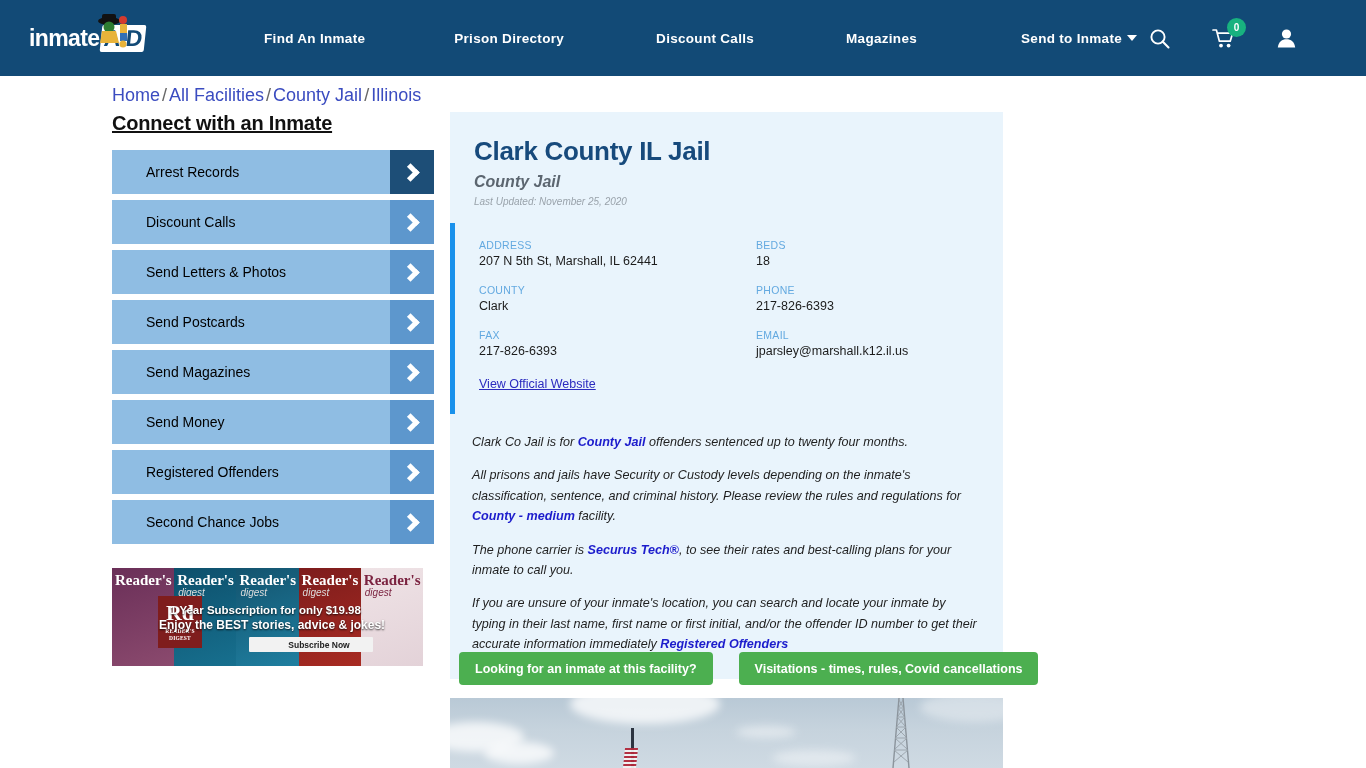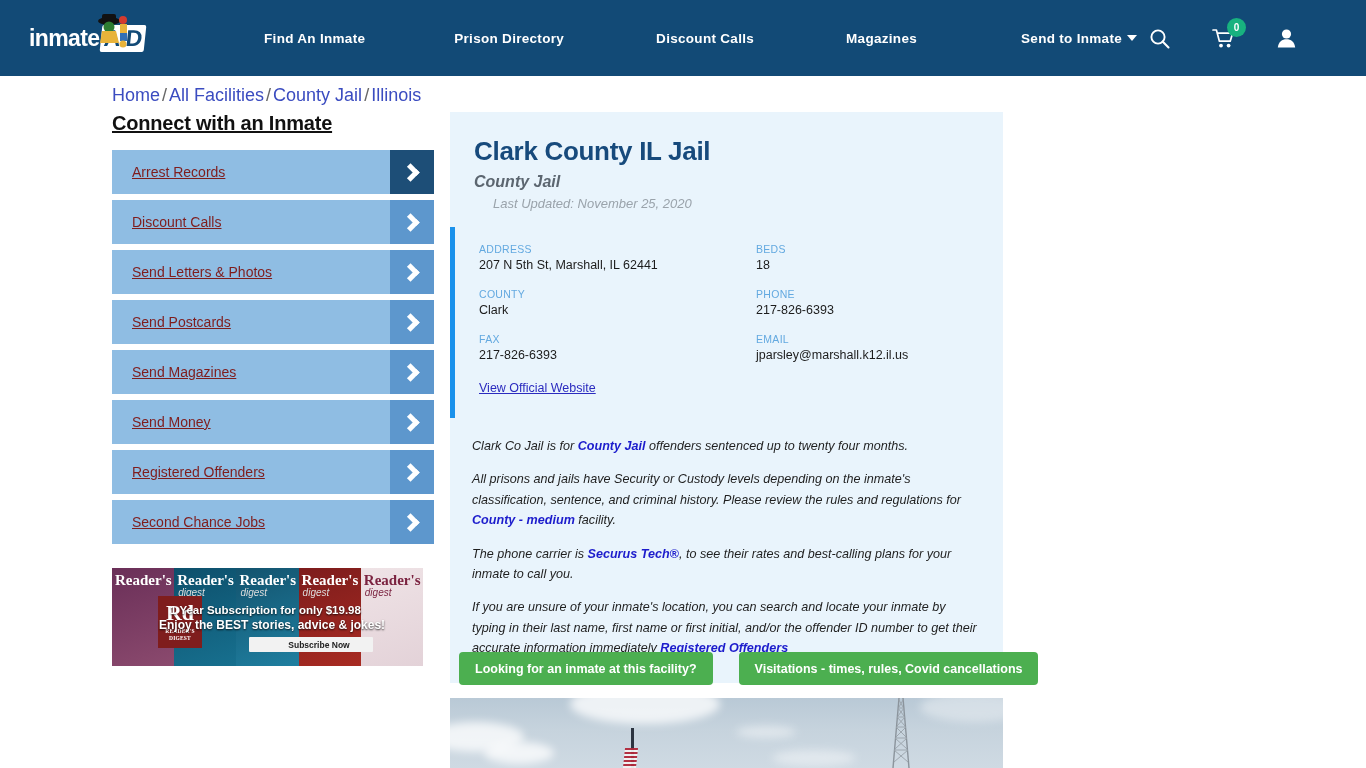--- a/index.html
+++ b/index.html
@@ -123,25 +123,24 @@
   .side-btn {
     height: 44px;
     background: #8fbde3;
     margin-bottom: 6px;
     display: flex;
     align-items: center;
     cursor: pointer;
     position: relative;
   }
   .side-btn-label {
-    color: #7f1d1d;
+    color: #000000;
     font-size: 14px;
-    padding-left: 20px;
+    padding-left: 34px;
     flex: 1;
-    text-decoration: underline;
   }
   .side-btn-arrow {
     width: 44px; height: 44px;
     background: #5d97cd;
     display: flex; align-items: center; justify-content: center;
     flex: none;
   }
   .side-btn.active .side-btn-arrow { background: #1d4e77; }
   .chev {
     width: 13px; height: 13px;
@@ -219,25 +218,24 @@
     letter-spacing: -0.3px;
   }
   .facility-type {
     font-size: 16px;
     font-style: italic;
     font-weight: bold;
     color: #5c6670;
     margin-top: 6px;
   }
   .facility-updated {
-    font-size: 13px;
+    font-size: 10px;
     font-style: italic;
     color: #9aa3ab;
     margin-top: 5px;
-    margin-left: 19px;
   }
 
   .info-block {
     position: relative;
     border-left: 5px solid #1a91eb;
     margin-left: 0;
     padding: 16px 0 22px 24px;
   }
   .info-grid {
     display: grid;

